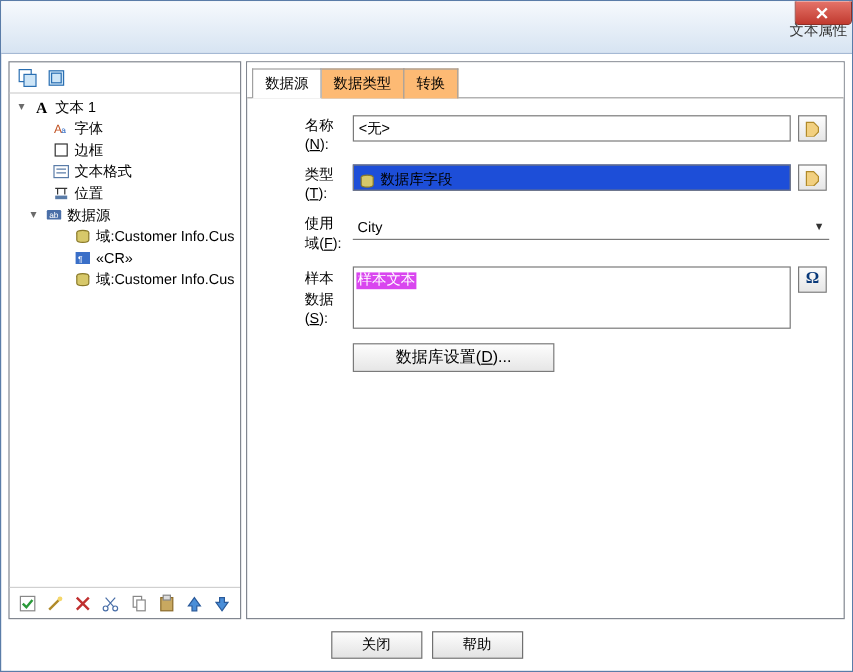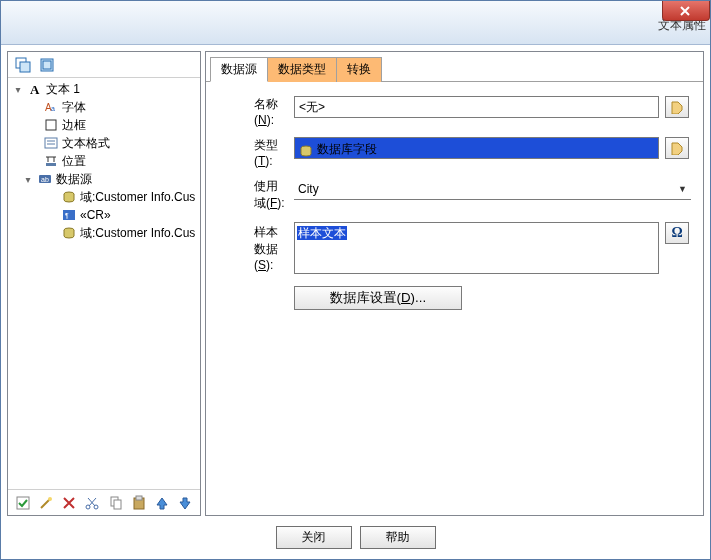--- a/index.html
+++ b/index.html
@@ -31,21 +31,21 @@
 .form { padding: 14px 12px; display: grid; grid-template-columns: 70px 1fr 26px; row-gap: 10px; column-gap: 6px; align-items: start; }
 .form label { align-self: center; margin-left: 36px; }
 .text-input, .combo { height: 22px; border: 1px solid #7a7a7a; padding: 0 4px; font: inherit; width: 100%; background: #fff; }
 .combo-wrap { display: flex; align-items: flex-end; border: 1px solid #7a7a7a; height: 22px; background: #1d4ed8; padding: 0 4px; }
 .combo-wrap .db-ico { margin-right: 4px; }
 .combo-wrap span.val { flex: 1; }
 .dropdown { display: flex; align-items: center; justify-content: space-between; border-bottom: 1px solid #7a7a7a; height: 22px; padding: 0 4px; }
 .dropdown .arrow { font-size: 9px; color: #333; }
 .sq-btn { width: 24px; height: 22px; border: 1px solid #7a7a7a; background: linear-gradient(#fdfdfd,#e6e6e6); display: inline-flex; align-items: center; justify-content: center; cursor: pointer; }
 .ta { width: 100%; height: 52px; border: 1px solid #7a7a7a; resize: none; font: inherit; padding: 2px; overflow-y: scroll; }
-.ta .sel { background: #1d4ed8; color: #fff; padding: 0 1px; }
+.ta .sel { background: #d946ef; color: #fff; padding: 0 1px; font-family: Liberation Mono, monospace; }
 .settings-btn { grid-column: 2; width: 168px; height: 24px; border: 1px solid #7a7a7a; background: linear-gradient(#fdfdfd,#e6e6e6); cursor: pointer; margin-top: 2px; }
 .footer { display: flex; justify-content: center; gap: 8px; padding: 4px 6px; }
 .dlg-btn { width: 76px; height: 23px; border: 1px solid #707070; background: linear-gradient(#fdfdfd,#e3e3e3); cursor: pointer; font: inherit; }
 .underline-key { text-decoration: underline; }
 svg { display: block; }
 .omega { font-family: "Times New Roman", serif; font-size: 14px; font-weight: bold; color: #0a3a7a; }
 </style>
 </head>
 <body>
 

